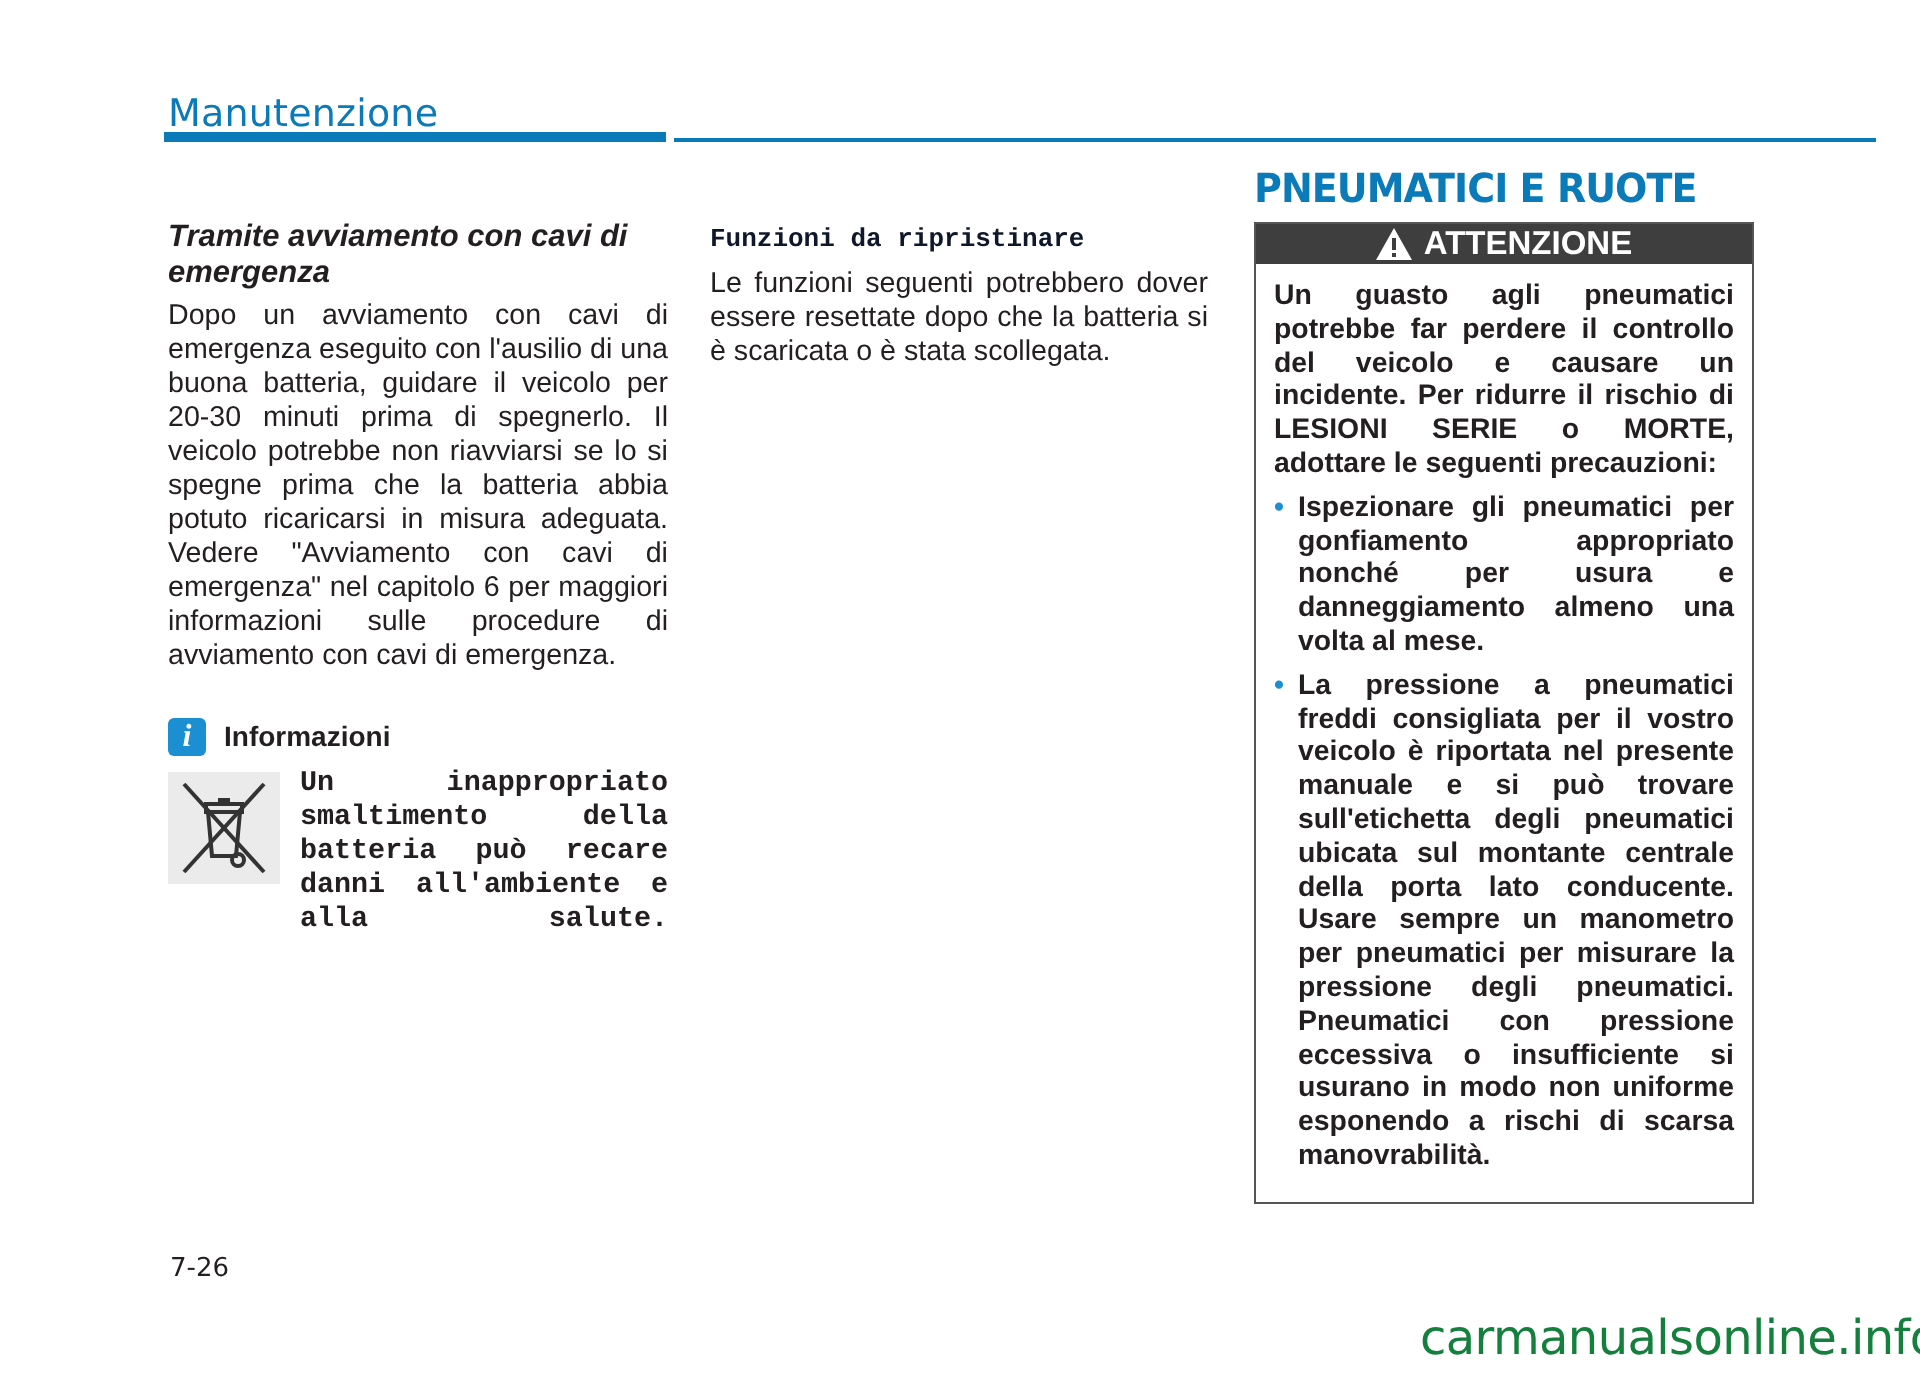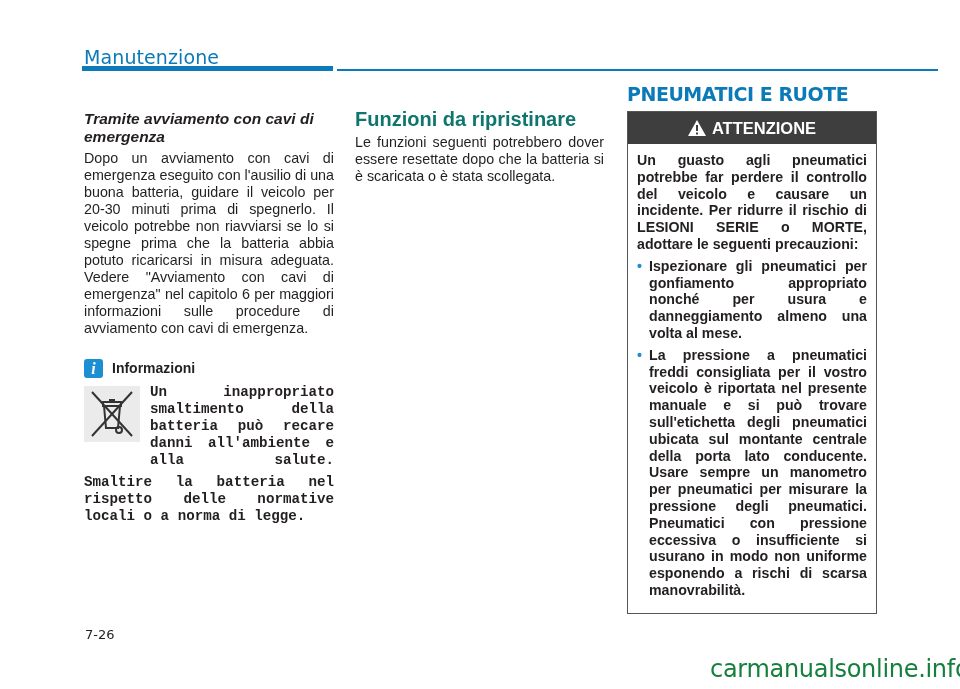--- a/index.html
+++ b/index.html
@@ -20,28 +20,28 @@
 
   .info-head { display: flex; align-items: center; margin-top: 22px; margin-bottom: 6px; }
   .info-icon { width: 19px; height: 19px; background: #1b8fd2; border-radius: 3px; color: #fff; font-family: "Liberation Serif", serif; font-style: italic; font-weight: bold; font-size: 16px; display: flex; align-items: center; justify-content: center; margin-right: 9px; }
   .info-title { font-weight: bold; font-size: 14px; }
   .info-body { font-family: Liberation Mono, monospace; font-weight: bold; font-size: 14.2px; line-height: 17px; }
   .info-row { display: flex; }
   .recycle { width: 56px; height: 56px; background: #ebebeb; margin-right: 10px; margin-top: 2px; flex-shrink: 0; }
   .info-text { text-align: justify; text-align-last: justify; flex: 1; }
   .info-foot { text-align: justify; margin-top: 5px; }
 
-  .h-blue { color: #0f766e; font-weight: bold; font-size: 20px; line-height: 19px; margin-bottom: 5px; }
+  .h-blue { color: #0f172a; font-weight: bold; font-size: 13px; line-height: 19px; margin-bottom: 5px; font-family: Liberation Mono, monospace; }
   ul.bullets { list-style: none; margin-top: 3px; }
   ul.bullets li { position: relative; padding-left: 15px; margin-bottom: 3.5px; }
   ul.bullets li::before { content: "•"; position: absolute; left: 1px; top: 0; }
 
   .h-main { color: #0b7ab8; font-family: "DejaVu Sans", sans-serif; font-weight: bold; font-size: 20px; letter-spacing: -0.5px; margin-bottom: 8px; transform: scaleX(0.95); transform-origin: left; }
   .warn-box { border: 1px solid #555; width: 250px; }
-  .warn-head { background: #3e3e3e; color: #fff; height: 32px; display: flex; align-items: center; justify-content: center; font-weight: bold; font-size: 16.5px; }
+  .warn-head { background: #3e3e3e; color: #fff; height: 20px; display: flex; align-items: center; justify-content: center; font-weight: bold; font-size: 16.5px; }
   .warn-head svg { margin-right: 6px; }
   .warn-body { padding: 8px 9px 9px 9px; font-weight: bold; font-size: 14.2px; line-height: 16.8px; }
   .warn-body .para { margin-bottom: 5px; }
   ul.wbullets { list-style: none; }
   ul.wbullets li { position: relative; padding-left: 12px; text-align: justify; margin-bottom: 5px; }
   ul.wbullets li::before { content: "•"; position: absolute; left: 0; top: 0; color: #1b8fd2; }
 
   .page-num { position: absolute; left: 85px; top: 627px; font-size: 13px; font-family: "DejaVu Sans", sans-serif; }
   .watermark { position: absolute; left: 682px; top: 655px; font-size: 24px; color: #15803d; font-family: "DejaVu Sans", sans-serif; letter-spacing: -0.3px; margin-left: 28px; }
 </style>
@@ -69,21 +69,20 @@
             <path d="M20 20 L22 42 L34 42 L36 20"></path>
             <path d="M25 14 L31 14"></path>
             <line x1="8" y1="6" x2="48" y2="50"></line>
             <line x1="48" y1="6" x2="8" y2="50"></line>
           </g>
           <circle cx="35" cy="44" r="3" fill="none" stroke="#333" stroke-width="2"></circle>
         </svg>
       </div>
       <div class="info-text">Un inappropriato smaltimento della batteria può recare danni all'ambiente e alla salute.</div>
     </div>
-    <div class="info-foot">Smaltire la batteria nel rispetto delle normative locali o a norma di legge.</div>
   </div>
 </div>
 
 <div class="col col-mid">
   <div class="h-blue">Funzioni da ripristinare</div>
   <div class="para">Le funzioni seguenti potrebbero dover essere resettate dopo che la batteria si è scaricata o è stata scollegata.</div>
 </div>
 
 <div class="col col-right">
   <div class="h-main">PNEUMATICI E RUOTE</div>

